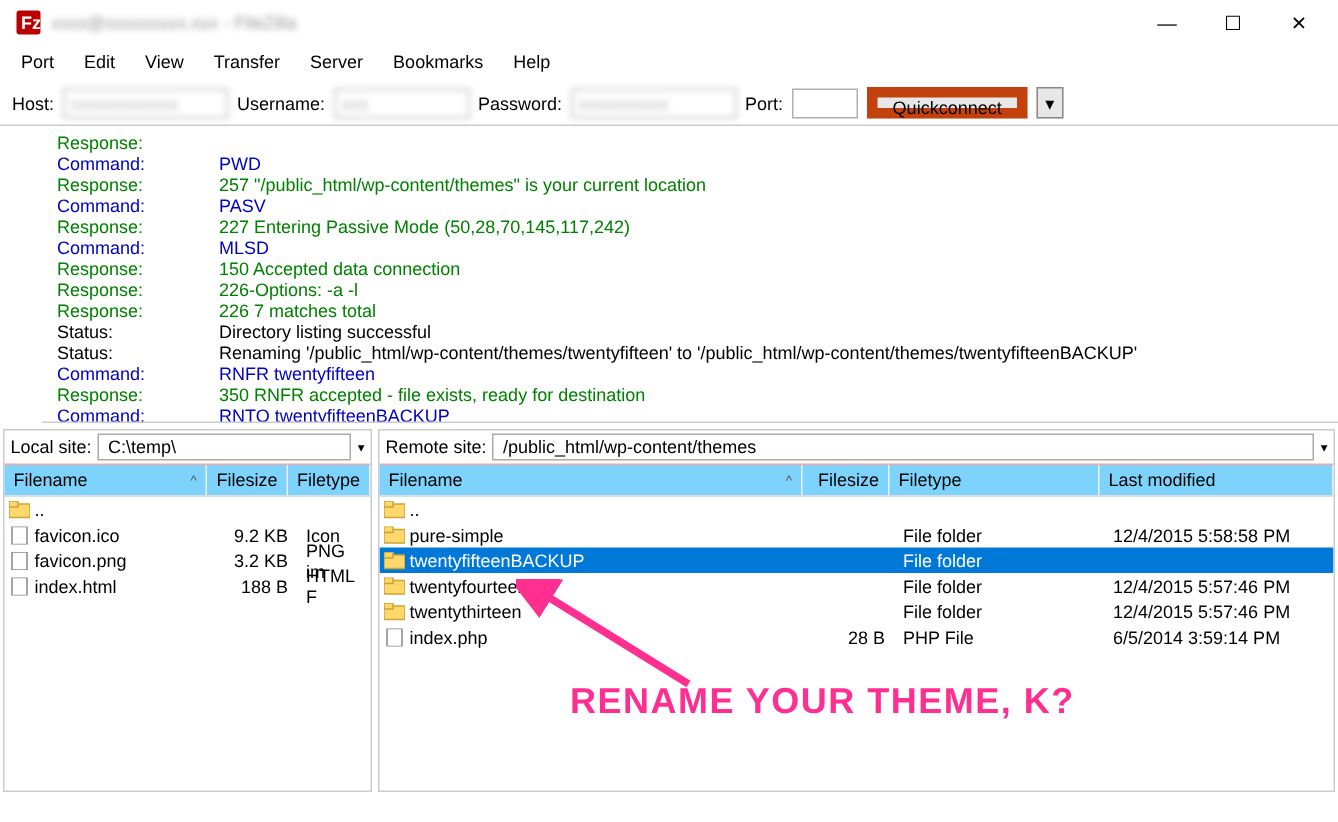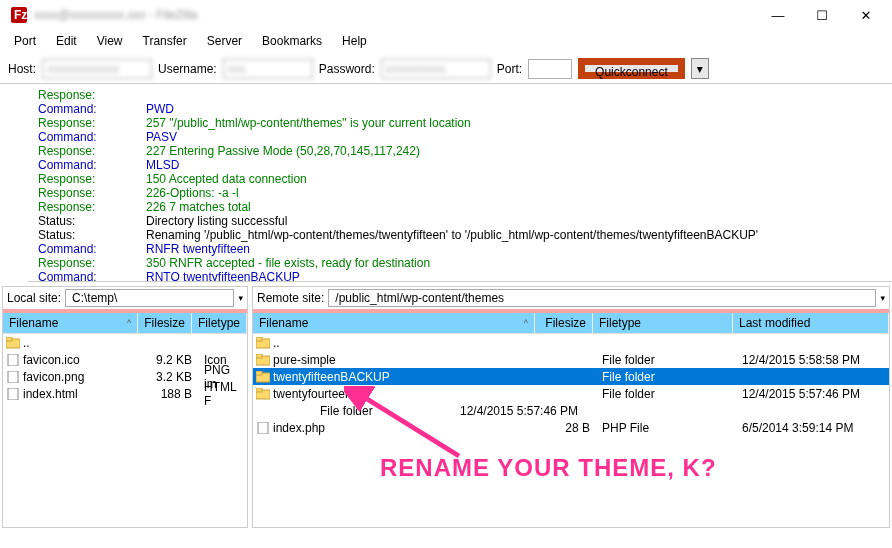--- a/index.html
+++ b/index.html
@@ -20,21 +20,21 @@
 .log { padding: 4px 10px; border-bottom: 1px solid #ccc; height: 198px; overflow: hidden; line-height: 14px; margin-left: 28px; }
 .logline { display: flex; }
 .logline .lbl { width: 108px; }
 .green { color: #008000; }
 .blue { color: #0000c0; }
 .black { color: #000; }
 .panes { display: flex; height: 250px; }
 .pane { border: 1px solid #ccc; margin: 4px 2px; display: flex; flex-direction: column; }
 .pane.left { width: 246px; }
 .pane.right { flex: 1; }
-.pathrow { display: flex; align-items: center; padding: 2px 4px; border-bottom: 4px solid #fca5a5; gap: 4px; }
+.pathrow { display: flex; align-items: center; padding: 2px 4px; border-bottom: 1px solid #fca5a5; gap: 4px; }
 .pathrow input { flex: 1; border: 1px solid #aaa; height: 18px; padding: 0 6px; }
 .listhead { display: flex; border-bottom: 1px solid #ddd; background: #7dd3fc; font-size: 12px; }
 .listhead .col { padding: 3px 6px; border-right: 1px solid #eee; display:flex; align-items:center; justify-content:space-between; }
 .listbody { flex:1; overflow:hidden; }
 .row { display: flex; align-items: center; height: 17px; padding: 0 3px; }
 .row.sel { background: #0078d7; color: #fff; }
 .row .fname { display:flex; align-items:center; gap:3px; }
 .folder-icon, .file-icon { width:14px; height:12px; display:inline-block; }
 .folder-icon svg rect { fill:#ffd86b; stroke:#caa43a; }
 .file-icon svg rect { fill:#fff; stroke:#888; }
@@ -261,20 +261,27 @@
                 <rect x="0" y="2" width="14" height="9"></rect>
                 <rect x="0" y="0" width="6" height="4"></rect>
               </svg></span>
             <span>twentyfourteen</span>
           </div>
           <div style="width:58px;text-align:right;padding-right:6px"></div>
           <div style="width:140px;padding-left:6px">File folder</div>
           <div style="flex:1;padding-left:6px">12/4/2015 5:57:46 PM</div>
         </div>
         <div class="row">
+          <div class="fname" style="width:282px">
+            <span class="folder-icon"><svg viewBox="0 0 14 12">
+                <rect x="0" y="2" width="14" height="9"></rect>
+                <rect x="0" y="0" width="6" height="4"></rect>
+              </svg></span>
+            <span>twentythirteen</span>
+          </div>
           <div style="width:58px;text-align:right;padding-right:6px"></div>
           <div style="width:140px;padding-left:6px">File folder</div>
           <div style="flex:1;padding-left:6px">12/4/2015 5:57:46 PM</div>
         </div>
         <div class="row">
           <div class="fname" style="width:282px">
             <span class="file-icon"><svg viewBox="0 0 14 12">
                 <rect x="2" y="0" width="10" height="12"></rect>
               </svg></span>
             <span>index.php</span>

